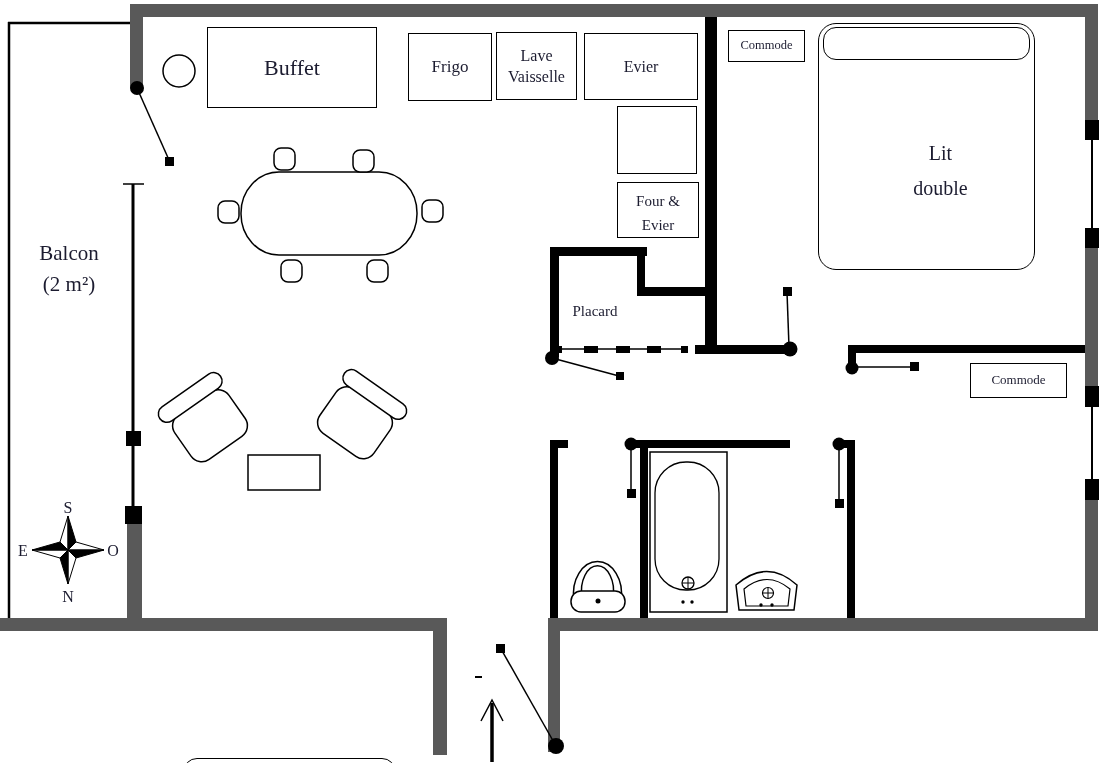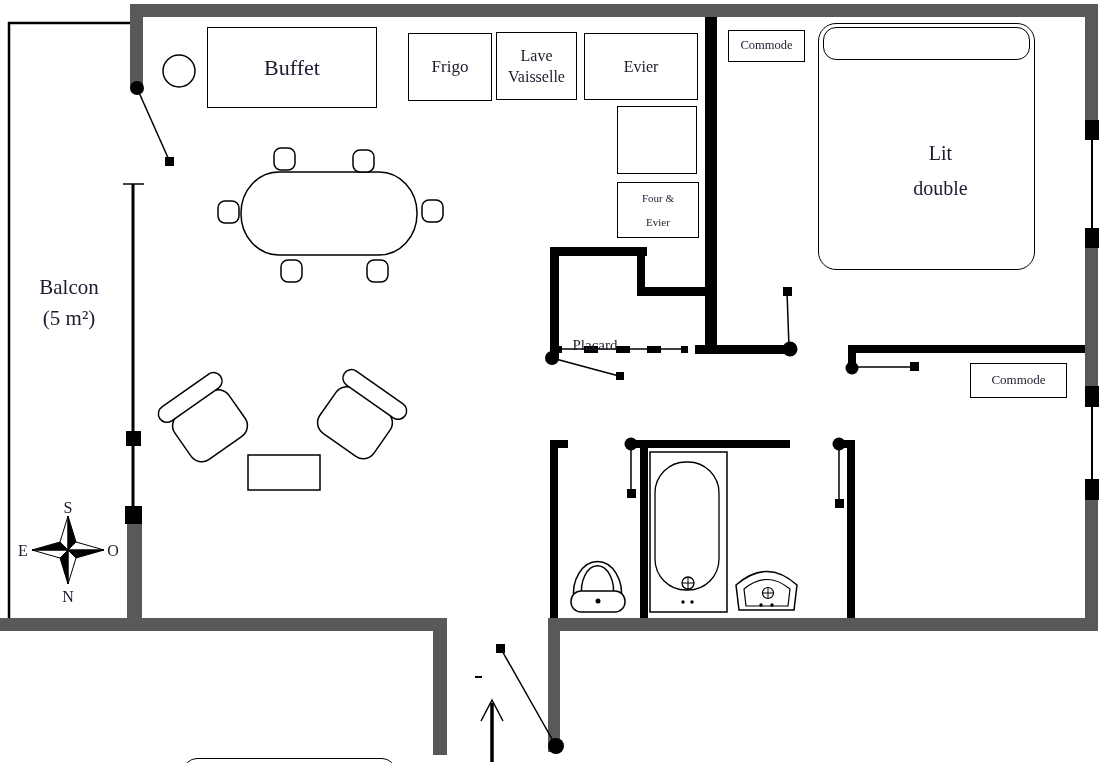--- a/index.html
+++ b/index.html
@@ -6,21 +6,21 @@
   .plan{
     position:relative;width:1109px;height:763px;background:#ffffff;
     font-family:"Liberation Serif","DejaVu Serif",serif;color:#1c1c30;overflow:hidden;
   }
   .plan svg{position:absolute;left:0;top:0;z-index:1;}
   .fbox{
     position:absolute;z-index:2;box-sizing:border-box;border:1.5px solid #000;background:#fff;
     display:flex;flex-direction:column;align-items:center;justify-content:center;
     text-align:center;line-height:1.25;
   }
-  .txt{position:absolute;z-index:3;text-align:center;margin-top:34px;}
+  .txt{position:absolute;z-index:3;text-align:center;}
   .bed{border-radius:18px;position:relative;}
   .pillow{position:absolute;box-sizing:border-box;border:1.4px solid #000;background:#fff;border-radius:13px;}
 </style>
 </head>
 <body>
 
 <div class="plan">
 
   <svg width="1109" height="763" viewBox="0 0 1109 763">
 
@@ -198,21 +198,21 @@
       <polygon points="32,550 60,542 68,550" fill="#000"></polygon>
       <text x="68" y="513" text-anchor="middle" font-size="16" stroke="none" fill="#1c1c30">S</text>
       <text x="68" y="602" text-anchor="middle" font-size="16" stroke="none" fill="#1c1c30">N</text>
       <text x="23" y="556" text-anchor="middle" font-size="16" stroke="none" fill="#1c1c30">E</text>
       <text x="113" y="556" text-anchor="middle" font-size="16" stroke="none" fill="#1c1c30">O</text>
     </g>
   </svg>
 
   <div class="txt" style="left:15px;top:238px;width:108px;font-size:21px;line-height:31px;">
     <div>Balcon</div>
-    <div>(5 m²)</div>
+    <div>(2 m²)</div>
   </div>
 
   <div class="fbox" style="left:207px;top:27px;width:170px;height:81px;font-size:22px;align-items:center;">
     <span>Buffet</span>
   </div>
 
   <div class="fbox" style="left:408px;top:33px;width:84px;height:68px;font-size:17px;justify-content:center;">
     <span>Frigo</span>
   </div>
 
@@ -220,21 +220,21 @@
     <span>Lave</span>
     <span>Vaisselle</span>
   </div>
 
   <div class="fbox" style="left:584px;top:33px;width:114px;height:67px;font-size:16px;">
     <span>Evier</span>
   </div>
 
   <div class="fbox" style="left:617px;top:106px;width:80px;height:68px;"></div>
 
-  <div class="fbox" style="left:617px;top:182px;width:82px;height:56px;font-size:11px;line-height:24px;">
+  <div class="fbox" style="left:617px;top:182px;width:82px;height:56px;font-size:15px;line-height:24px;justify-content:flex-end;">
     <span>Four &amp;</span>
     <span>Evier</span>
   </div>
 
   <div class="fbox" style="left:728px;top:30px;width:77px;height:32px;font-size:12.5px;">
     <span>Commode</span>
   </div>
 
   <div class="fbox bed" style="left:818px;top:23px;width:217px;height:247px;font-size:20px;line-height:35px;padding-top:48px;padding-left:28px;">
     <div class="pillow" style="left:4px;right:4px;top:3px;height:33px;"></div>

